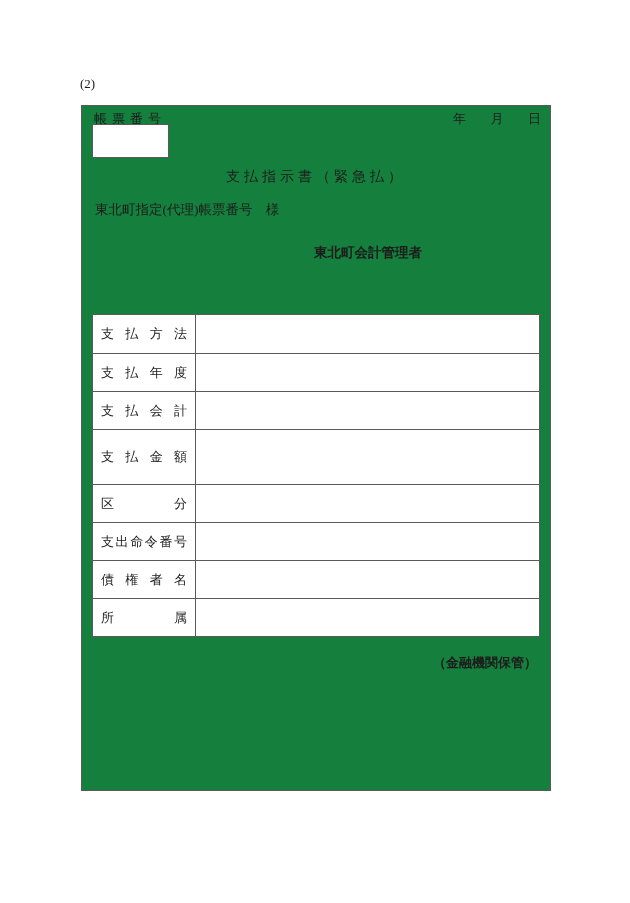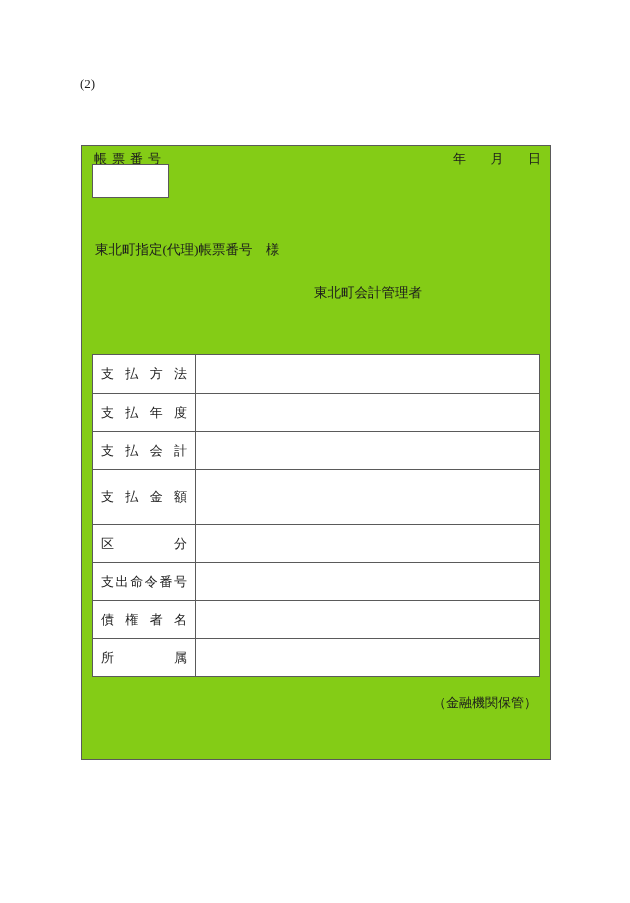--- a/index.html
+++ b/index.html
@@ -20,25 +20,24 @@
     position: absolute;
     left: 80px;
     top: 76px;
     font-size: 13px;
   }
   .form-box {
     position: absolute;
     left: 81px;
     top: 105px;
     width: 470px;
-    height: 615px;
+    height: 686px;
     border: 1px solid #5a5a5a;
     box-sizing: border-box;
-    background: #84cc16;
-    margin-top: 40px;
+    background: #15803d;
   }
   .form-number-label {
     position: absolute;
     left: 12px;
     top: 4px;
     font-size: 13px;
     letter-spacing: 5px;
     white-space: nowrap;
   }
   .date-group {
@@ -76,20 +75,21 @@
     top: 95px;
     font-size: 13.5px;
     white-space: nowrap;
   }
   .issuer {
     position: absolute;
     left: 232px;
     top: 138px;
     font-size: 13.5px;
     white-space: nowrap;
+    font-weight: bold;
   }
   .instruction {
     position: absolute;
     left: 14px;
     top: 183px;
     font-size: 13.5px;
     white-space: nowrap;
   }
   .payment-table {
     position: absolute;
@@ -121,20 +121,21 @@
   .t-value {
     flex: 1;
     box-sizing: border-box;
   }
   .footer-note {
     position: absolute;
     right: 13px;
     top: 548px;
     font-size: 13px;
     white-space: nowrap;
+    font-weight: bold;
   }
 </style>
 </head>
 <body>
 
 <div class="page">
 
   <div class="figure-label">(2)</div>
 
   <div class="form-box">
@@ -142,20 +143,21 @@
     <div class="form-number-label">帳票番号</div>
 
     <div class="date-group">
       <span>年</span>
       <span>月</span>
       <span>日</span>
     </div>
 
     <div class="form-number-box"></div>
 
+    <div class="form-title">支払指示書（緊急払）</div>
 
     <div class="addressee">東北町指定(代理)帳票番号　様</div>
 
     <div class="issuer">東北町会計管理者</div>
 
 
     <div class="payment-table">
       <div class="t-row">
         <div class="t-label">
             <span>支</span>

